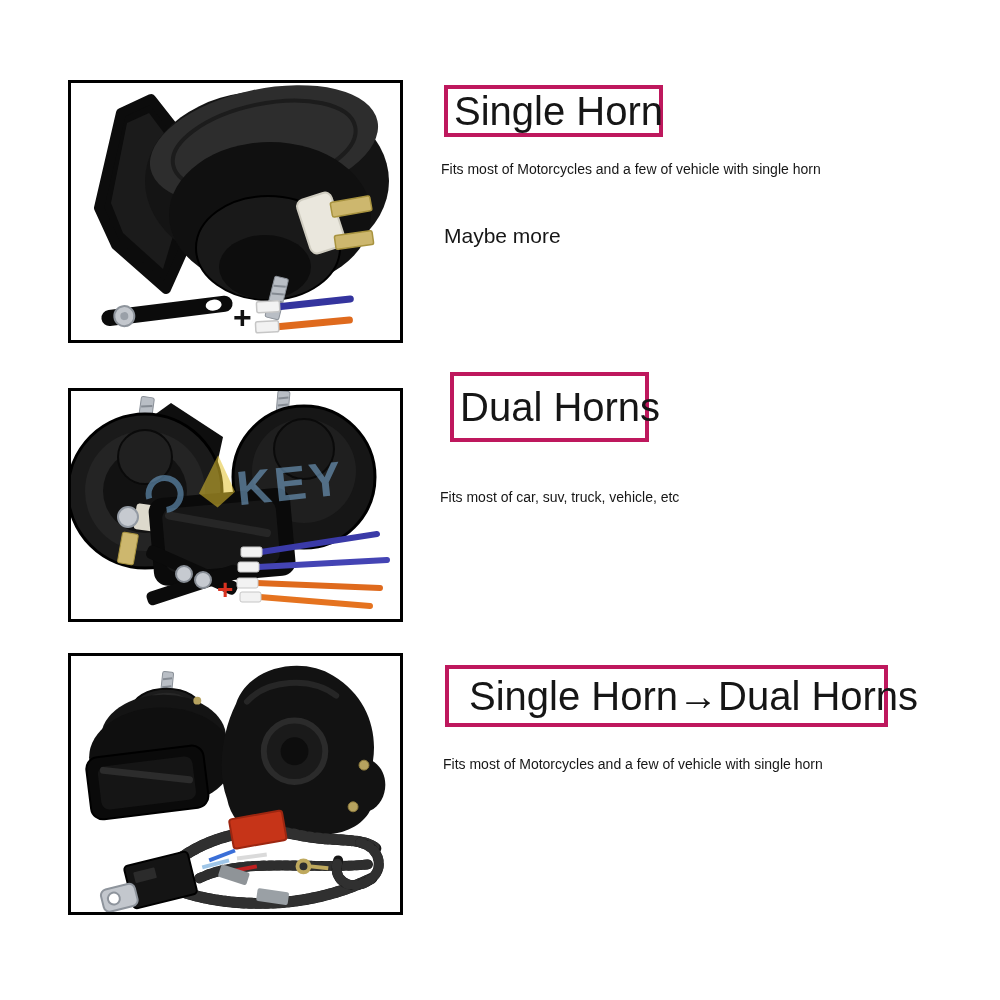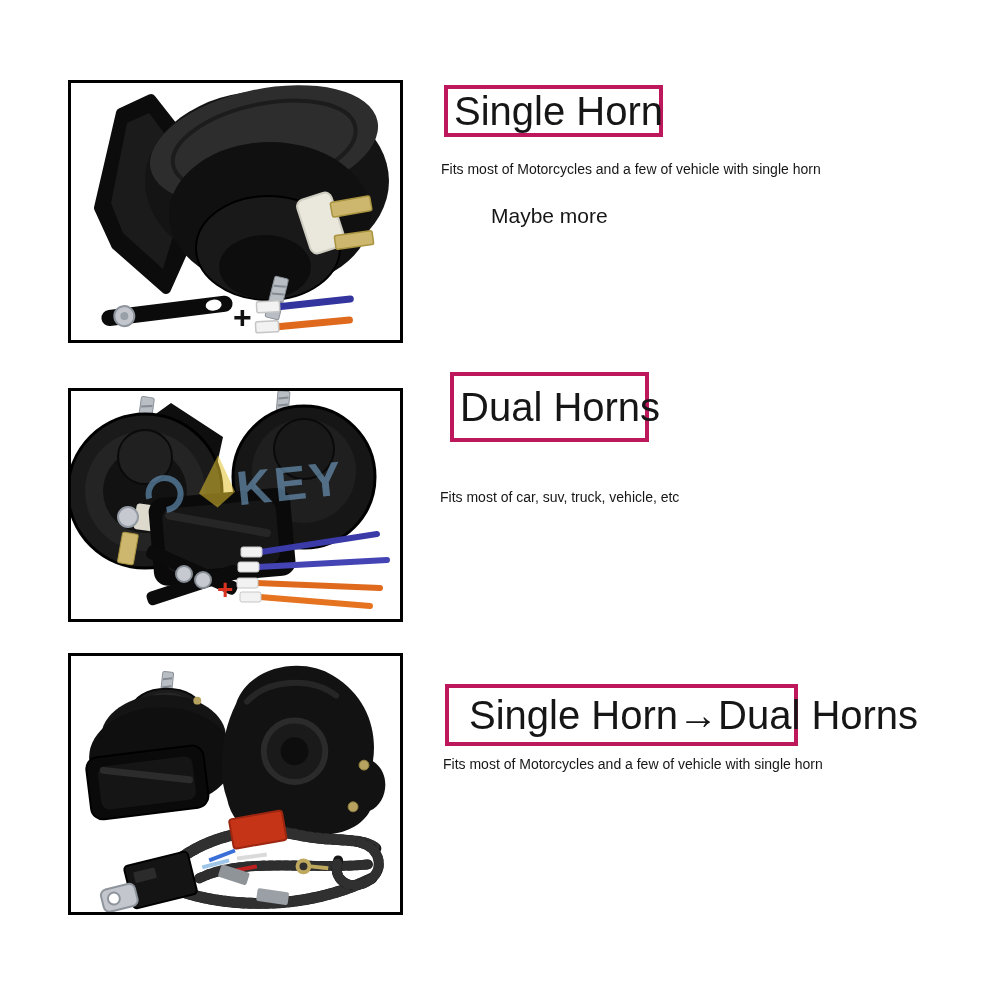--- a/index.html
+++ b/index.html
@@ -14,26 +14,26 @@
   #photo2{left:68px;top:388px;width:335px;height:234px;}
   #photo3{left:68px;top:653px;width:335px;height:262px;}
   .photo-frame svg{display:block;width:100%;height:100%;}
   .title-box{
     position:absolute;border:4px solid #be185d;box-sizing:border-box;background:#ffffff;
     display:flex;align-items:center;padding-left:6px;white-space:nowrap;
     font-size:40px;letter-spacing:0px;color:#161616;
   }
   #title1{left:444px;top:85px;width:219px;height:52px;}
   #title2{left:450px;top:372px;width:199px;height:70px;}
-  #title3{left:445px;top:684px;width:353px;height:62px;padding-left:20px;}
+  #title3{left:445px;top:665px;width:443px;height:62px;padding-left:20px;}
   .desc{
     position:absolute;margin:0;font-size:14px;color:#161616;white-space:nowrap;
   }
   #desc1a{left:441px;top:161px;}
-  #desc1b{left:444px;top:204px;font-size:21px;margin-left:47px;}
+  #desc1b{left:444px;top:224px;font-size:21px;}
   #desc2a{left:440px;top:489px;}
   #desc3a{left:443px;top:756px;}
   #desc3b{left:439px;top:804px;}
 </style>
 </head>
 <body>
 
 <div class="canvas">
 
   <div class="photo-frame" id="photo1">

